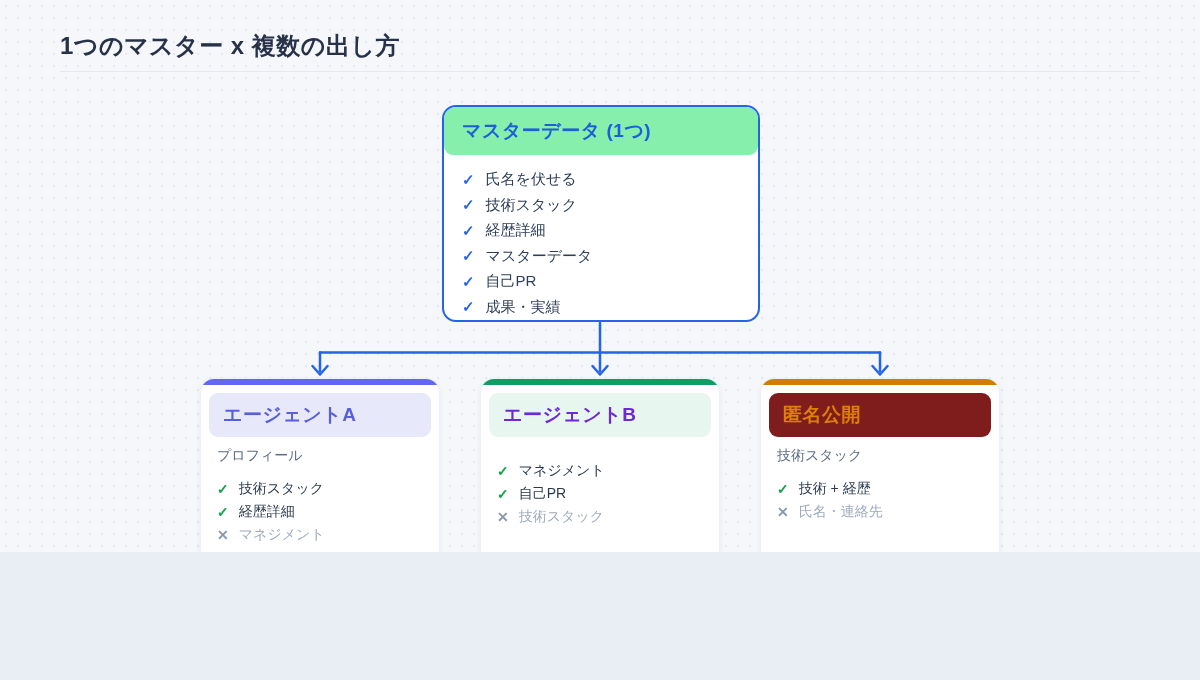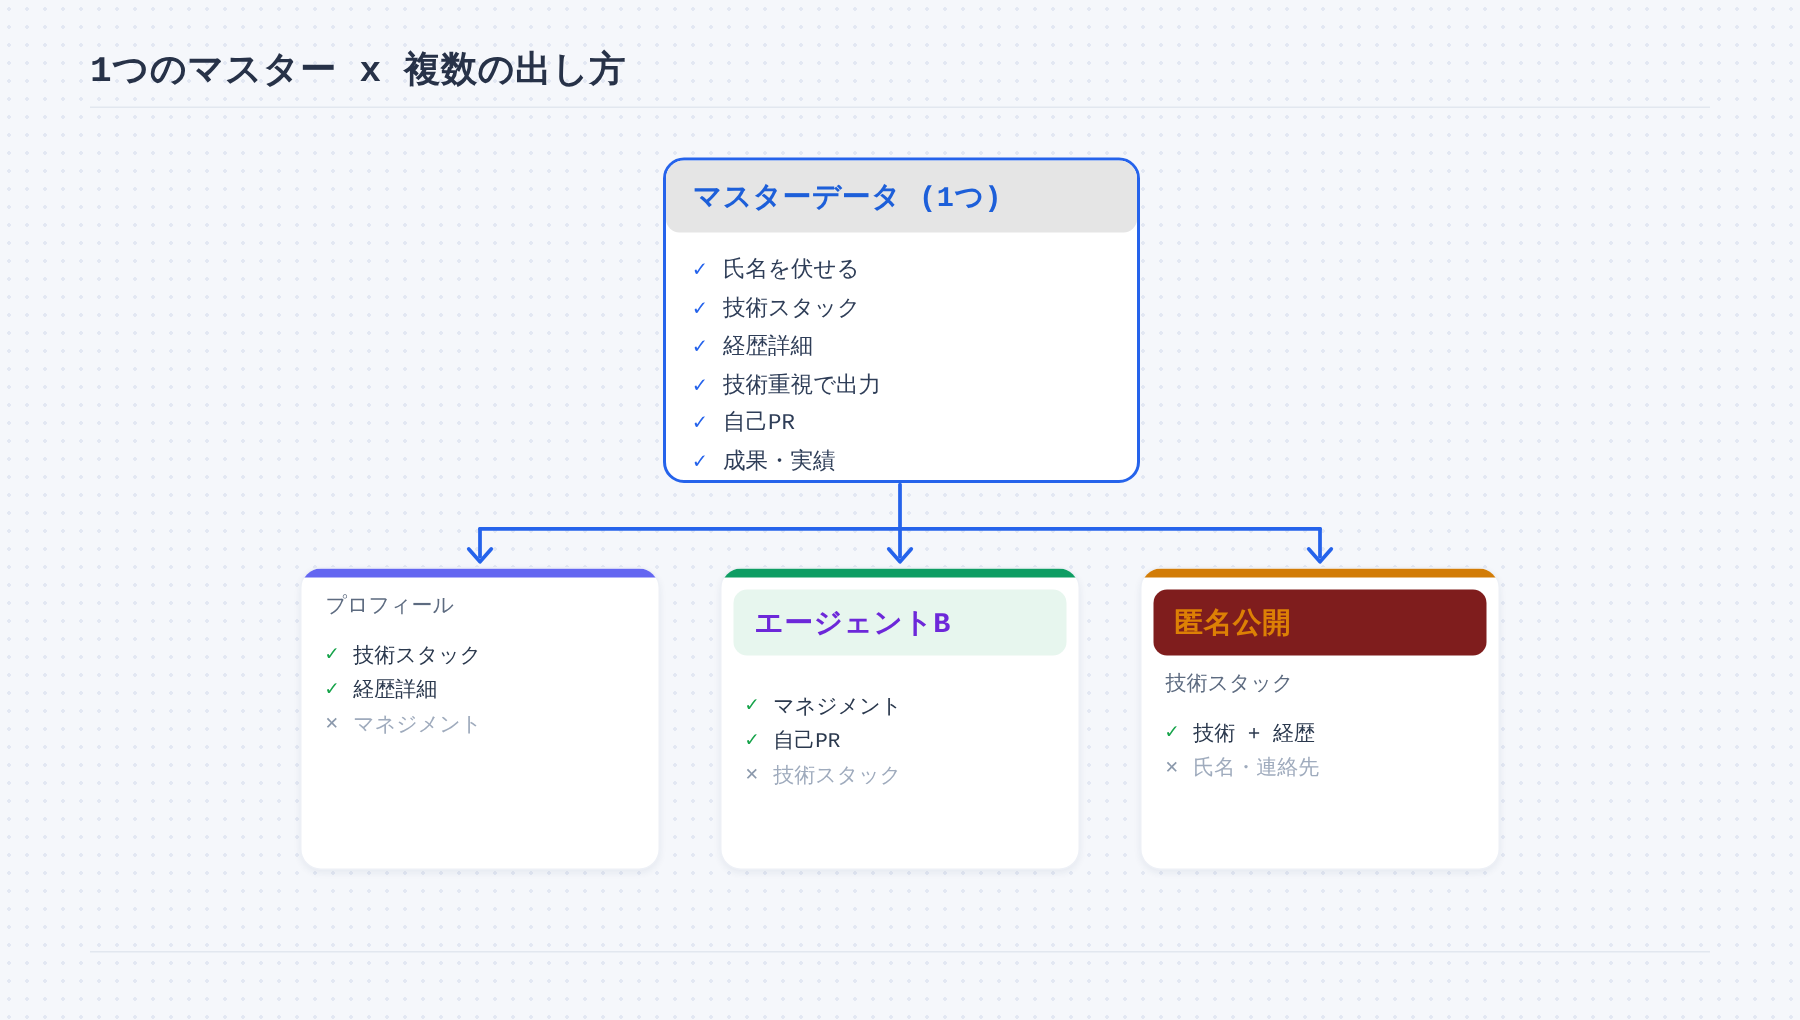--- a/index.html
+++ b/index.html
@@ -1,19 +1,19 @@
 <!DOCTYPE html>
 <html><head>
 <meta charset="utf-8">
 <style>
   html,body{margin:0;padding:0;background:#e9edf4;}
   *{box-sizing:border-box;}
   .slide{
-    position:relative;width:1200px;height:680px;overflow:hidden;
-    font-family:Liberation Mono, monospace;
+    position:relative;width:1200px;height:552px;overflow:hidden;
+    font-family:Liberation Sans, sans-serif;
     background-color:#f5f7fb;
     background-image:radial-gradient(rgba(120,140,190,0.14) 1.1px, transparent 1.1px);
     background-size:12px 12px;
     padding-left:48px;
   }
   .page-title{
     position:absolute;left:60px;top:30px;margin:0;
     font-size:24px;font-weight:700;color:#273248;letter-spacing:.5px;
   }
   .top-divider{position:absolute;left:60px;right:60px;top:71px;height:1px;background:#e2e7ef;}
@@ -66,39 +66,39 @@
 </style>
 </head>
 <body>
 
 <div class="slide">
 
   <h1 class="page-title">1つのマスター x 複数の出し方</h1>
   <div class="top-divider"></div>
 
   <section class="master" style="border-color: rgb(37, 99, 235);">
-    <div class="master-header" style="background: #e5e5e5;">
+    <div class="master-header" style="background: #86efac;">
       <span class="master-title" style="color: rgb(29, 95, 217);">マスターデータ (1つ)</span>
     </div>
     <ul class="master-list">
         <li>
           <span class="tick" style="color: rgb(37, 99, 235);">✓</span>
           <span>氏名を伏せる</span>
         </li>
         <li>
           <span class="tick" style="color: rgb(37, 99, 235);">✓</span>
           <span>技術スタック</span>
         </li>
         <li>
           <span class="tick" style="color: rgb(37, 99, 235);">✓</span>
           <span>経歴詳細</span>
         </li>
         <li>
           <span class="tick" style="color: rgb(37, 99, 235);">✓</span>
-          <span>技術重視で出力</span>
+          <span>マスターデータ</span>
         </li>
         <li>
           <span class="tick" style="color: rgb(37, 99, 235);">✓</span>
           <span>自己PR</span>
         </li>
         <li>
           <span class="tick" style="color: rgb(37, 99, 235);">✓</span>
           <span>成果・実績</span>
         </li>
       </ul>
@@ -109,20 +109,23 @@
     <path d="M320,352.5 L880,352.5" stroke="#2563eb"></path>
     <path d="M320,352.5 L320,371" stroke="#2563eb"></path>
     <path d="M880,352.5 L880,371" stroke="#2563eb"></path>
     <path d="M312.5,366 L320,374.5 L327.5,366" stroke="#2563eb"></path>
     <path d="M592.5,366 L600,374.5 L607.5,366" stroke="#2563eb"></path>
     <path d="M872.5,366 L880,374.5 L887.5,366" stroke="#2563eb"></path>
   </svg>
 
   <article class="card card-a">
     <div class="accent-bar" style="background: rgb(99, 102, 241);"></div>
+    <div class="card-pill" style="background: rgb(231, 233, 251);">
+      <span class="card-title" style="color: rgb(89, 95, 214);">エージェントA</span>
+    </div>
     <div class="card-body">
       <p class="card-subtitle">プロフィール</p>
       <ul class="card-list">
           <li class="li-on">
             <span class="tick" style="color: rgb(22, 163, 74);">✓</span>
             <span>技術スタック</span>
           </li>
           <li class="li-on">
             <span class="tick" style="color: rgb(22, 163, 74);">✓</span>
             <span>経歴詳細</span>

